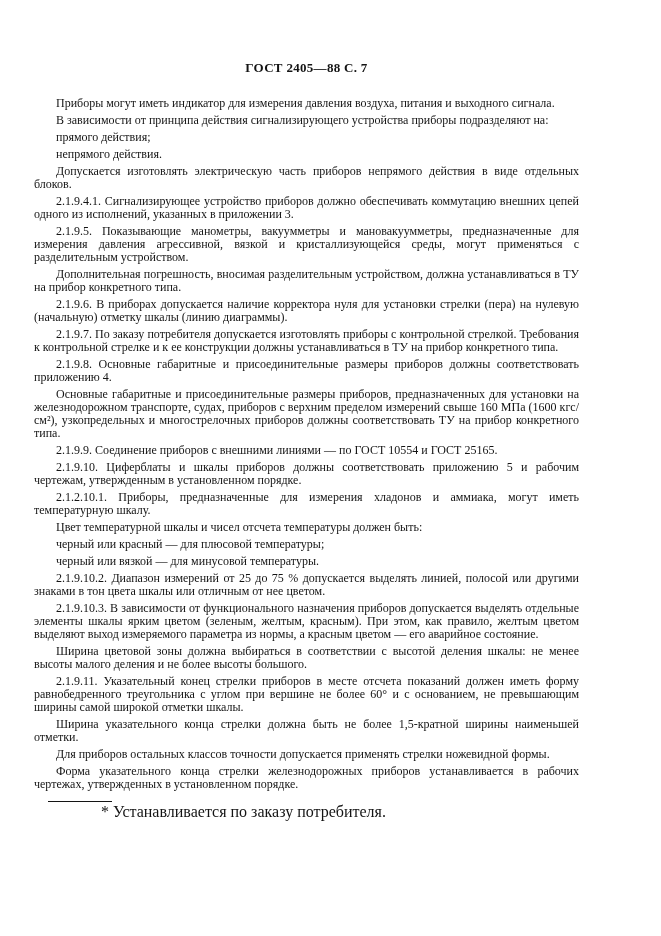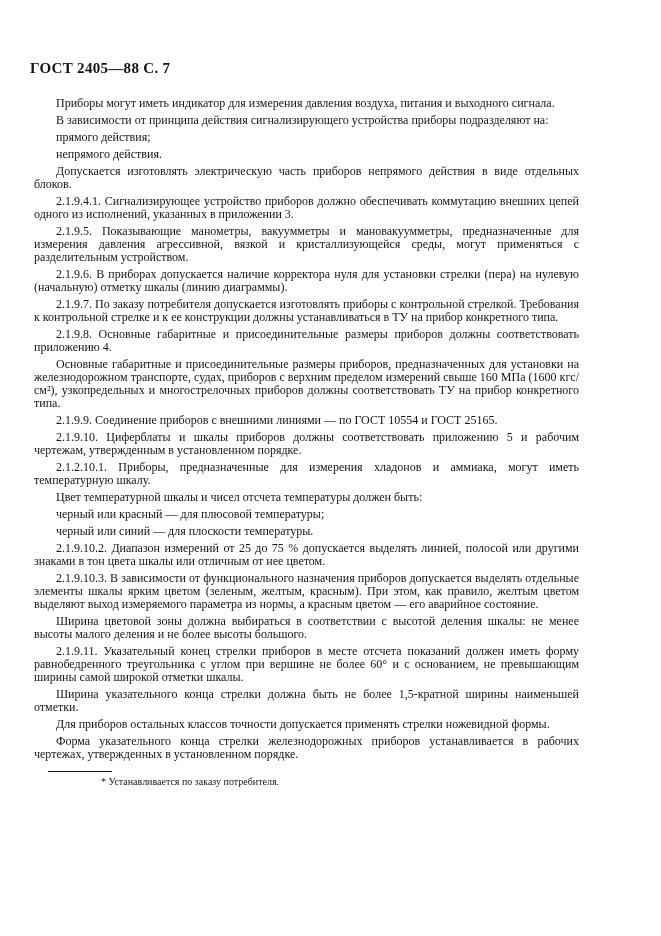--- a/index.html
+++ b/index.html
@@ -15,22 +15,22 @@
     background: #ffffff;
     color: #141414;
     font-family: "Liberation Serif", "DejaVu Serif", serif;
     overflow: hidden;
   }
   .page-header {
     position: absolute;
     top: 60px;
     left: 30px;
     width: 553px;
-    text-align: left;
-    font-size: 15px;
+    text-align: center;
+    font-size: 13px;
     font-weight: bold;
     letter-spacing: 0.3px;
     white-space: nowrap;
   }
   .doc-body {
     position: absolute;
     top: 93px;
     left: 30px;
     width: 553px;
     font-size: 12px;
@@ -49,21 +49,21 @@
   .footnote-rule {
     width: 64px;
     height: 0;
     border: none;
     border-top: 1.2px solid #141414;
     margin: 0 0 4px 0;
   }
   .footnote-text {
     margin: 0;
     padding-left: 27px;
-    font-size: 10px;
+    font-size: 16px;
     line-height: 12px;
     text-align: left;
     text-indent: 0;
   }
 </style>
 </head>
 <body>
 
 <div class="page">
 
@@ -71,30 +71,31 @@
 
   <div class="doc-body">
 
     <p>Приборы могут иметь индикатор для измерения давления воздуха, питания и выходного сигнала.</p>
       <p>В зависимости от принципа действия сигнализирующего устройства приборы подразделяют на:</p>
       <p>прямого действия;</p>
       <p>непрямого действия.</p>
       <p>Допускается изготовлять электрическую часть приборов непрямого действия в виде отдельных блоков.</p>
       <p>2.1.9.4.1.  Сигнализирующее устройство приборов должно обеспечивать коммутацию внешних цепей одного из исполнений, указанных в приложении 3.</p>
       <p>2.1.9.5.  Показывающие манометры, вакуумметры и мановакуумметры, предназначенные для измерения давления агрессивной, вязкой и кристаллизующейся среды, могут применяться с разделительным устройством.</p>
+      <p>Дополнительная погрешность, вносимая разделительным устройством, должна устанавливаться в ТУ на прибор конкретного типа.</p>
       <p>2.1.9.6.  В приборах допускается наличие корректора нуля для установки стрелки (пера) на нулевую (начальную) отметку шкалы (линию диаграммы).</p>
       <p>2.1.9.7.  По заказу потребителя допускается изготовлять приборы с контрольной стрелкой. Требования к контрольной стрелке и к ее конструкции должны устанавливаться в ТУ на прибор конкретного типа.</p>
       <p>2.1.9.8.  Основные габаритные и присоединительные размеры приборов должны соответствовать приложению 4.</p>
       <p>Основные габаритные и присоединительные размеры приборов, предназначенных для установки на железнодорожном транспорте, судах, приборов с верхним пределом измерений свыше 160 МПа (1600 кгс/см²), узкопредельных и многострелочных приборов должны соответствовать ТУ на прибор конкретного типа.</p>
       <p>2.1.9.9.  Соединение приборов с внешними линиями — по ГОСТ 10554 и ГОСТ 25165.</p>
       <p>2.1.9.10.  Циферблаты и шкалы приборов должны соответствовать приложению 5 и рабочим чертежам, утвержденным в установленном порядке.</p>
       <p>2.1.2.10.1.  Приборы, предназначенные для измерения хладонов и аммиака, могут иметь температурную шкалу.</p>
       <p>Цвет температурной шкалы и чисел отсчета температуры должен быть:</p>
       <p>черный или красный — для плюсовой температуры;</p>
-      <p>черный или синий — для плоскости температуры.</p>
+      <p>черный или вязкой — для минусовой температуры.</p>
       <p>2.1.9.10.2.  Диапазон измерений от 25 до 75 % допускается выделять линией, полосой или другими знаками в тон цвета шкалы или отличным от нее цветом.</p>
       <p>2.1.9.10.3.  В зависимости от функционального назначения приборов допускается выделять отдельные элементы шкалы ярким цветом (зеленым, желтым, красным). При этом, как правило, желтым цветом выделяют выход измеряемого параметра из нормы, а красным цветом — его аварийное состояние.</p>
       <p>Ширина цветовой зоны должна выбираться в соответствии с высотой деления шкалы: не менее высоты малого деления и не более высоты большого.</p>
       <p>2.1.9.11.  Указательный конец стрелки приборов в месте отсчета показаний должен иметь форму равнобедренного треугольника с углом при вершине не более 60° и с основанием, не превышающим ширины самой широкой отметки шкалы.</p>
       <p>Ширина указательного конца стрелки должна быть не более 1,5-кратной ширины наименьшей отметки.</p>
       <p>Для приборов остальных классов точности допускается применять стрелки ножевидной формы.</p>
       <p>Форма указательного конца стрелки железнодорожных приборов устанавливается в рабочих чертежах, утвержденных в установленном порядке.</p>
       <div class="footnote">
       <hr class="footnote-rule">
       <p class="footnote-text">* Устанавливается по заказу потребителя.</p>

